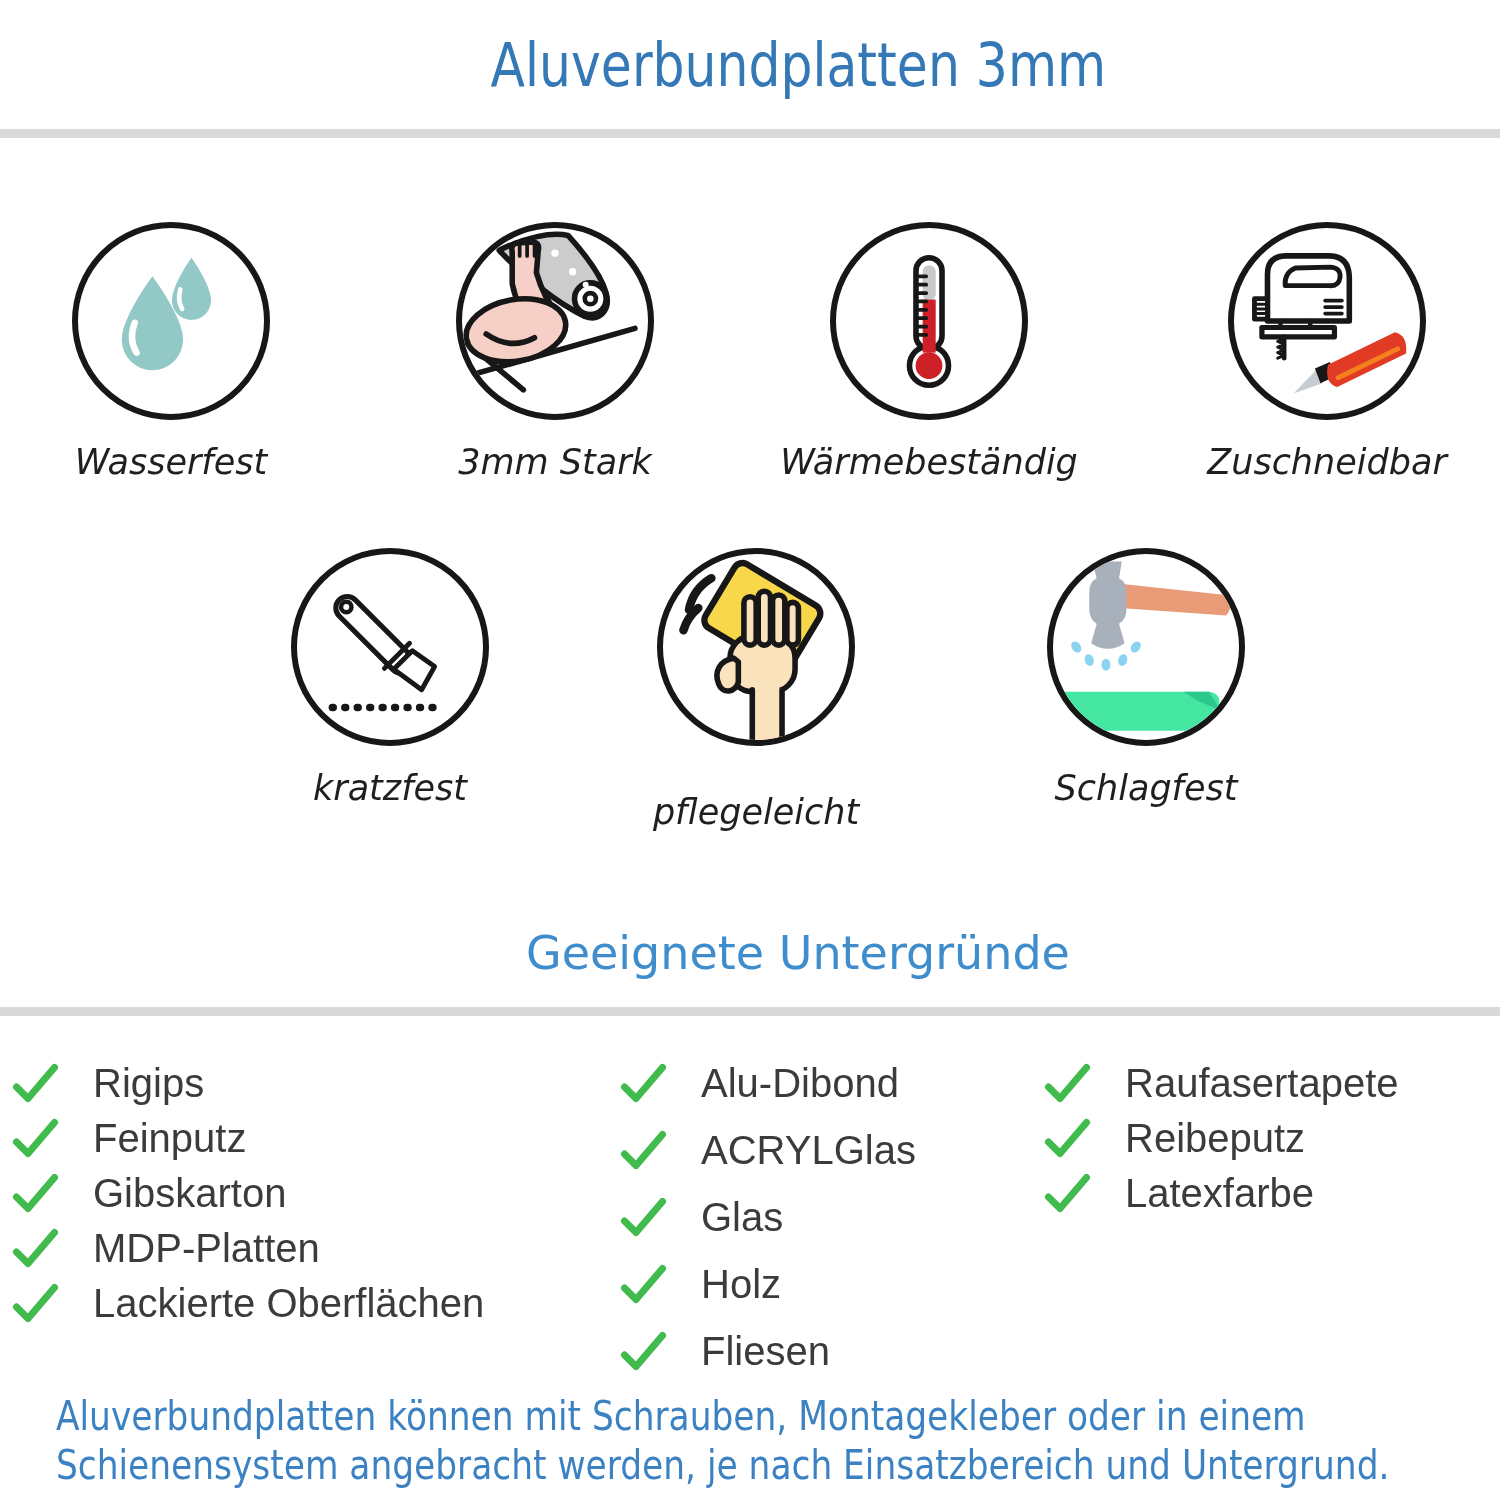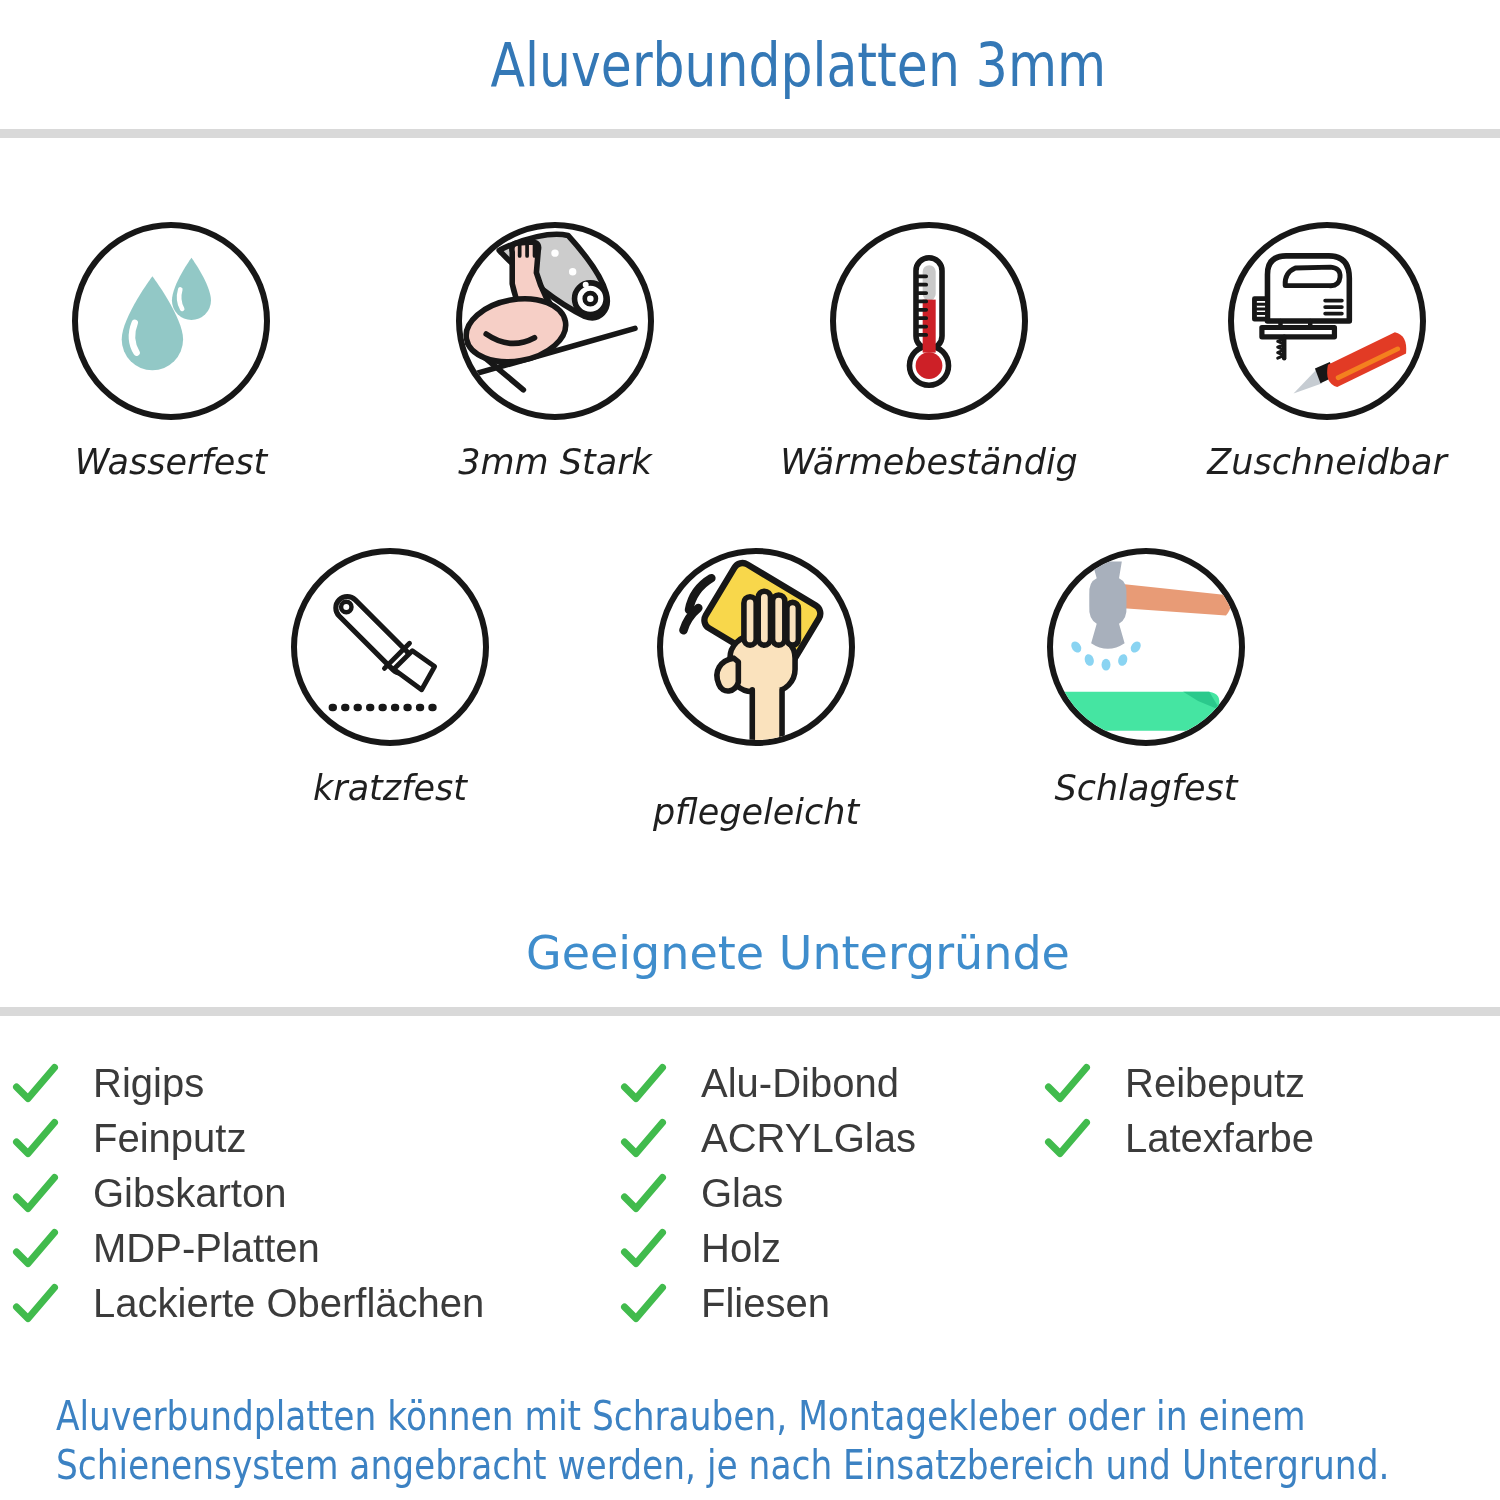--- a/index.html
+++ b/index.html
@@ -16,21 +16,21 @@
   #rule1{top:129px;} #rule2{top:1007px;}
   
   .feature{position:absolute;width:320px;display:flex;flex-direction:column;align-items:center;}
   .icon-circle{width:198px;height:198px;box-sizing:border-box;border:6px solid var(--outline);
                border-radius:50%;background:#fff;overflow:hidden;display:flex;
                align-items:center;justify-content:center;}
   .feature-label{margin-top:22px;font-family:"DejaVu Sans",sans-serif;font-size:35px;
                  color:var(--label_color);white-space:nowrap;font-style:italic;}
   
   .sub-col{position:absolute;top:1056px;display:flex;flex-direction:column;}
-  #sub-col-0{left:12px;} #sub-col-1{left:620px;} #sub-col-2{left:1044px;}
+  #sub-col-0{left:12px;} #sub-col-1{left:620px;gap:12px;} #sub-col-2{left:1044px;}
   .sub-item{display:flex;align-items:center;height:55px;gap:34px;}
   .sub-item .txt{font-size:40px;color:var(--list_color);white-space:nowrap;}
   .chk-svg{width:47px;height:42px;flex:0 0 auto;}
   
   #footer-note{position:absolute;top:1392px;left:56px;font-family:"DejaVu Sans",sans-serif;
                font-size:40px;line-height:49px;color:var(--footer_blue);white-space:nowrap;
                transform:scaleX(.86);transform-origin:left top;}
   
   .ol{stroke:var(--outline);fill:none;stroke-linecap:round;stroke-linejoin:round;}
   .wf{fill:#fff;stroke:var(--outline);stroke-linejoin:round;stroke-linecap:round;}
@@ -248,20 +248,26 @@
         </svg>
       <span class="txt">Fliesen</span>
     </div>
   </div>
 
   <div class="sub-col" id="sub-col-2">
     <div class="sub-item">
       <svg class="chk-svg" viewBox="0 0 47 42">
           <path class="chkp" stroke-width="7" d="M4.5 24 L16 35.5 L42.5 4.5"></path>
         </svg>
+      <span class="txt">Raufasertapete</span>
+    </div>
+    <div class="sub-item">
+      <svg class="chk-svg" viewBox="0 0 47 42">
+          <path class="chkp" stroke-width="7" d="M4.5 24 L16 35.5 L42.5 4.5"></path>
+        </svg>
       <span class="txt">Reibeputz</span>
     </div>
     <div class="sub-item">
       <svg class="chk-svg" viewBox="0 0 47 42">
           <path class="chkp" stroke-width="7" d="M4.5 24 L16 35.5 L42.5 4.5"></path>
         </svg>
       <span class="txt">Latexfarbe</span>
     </div>
   </div>
 

